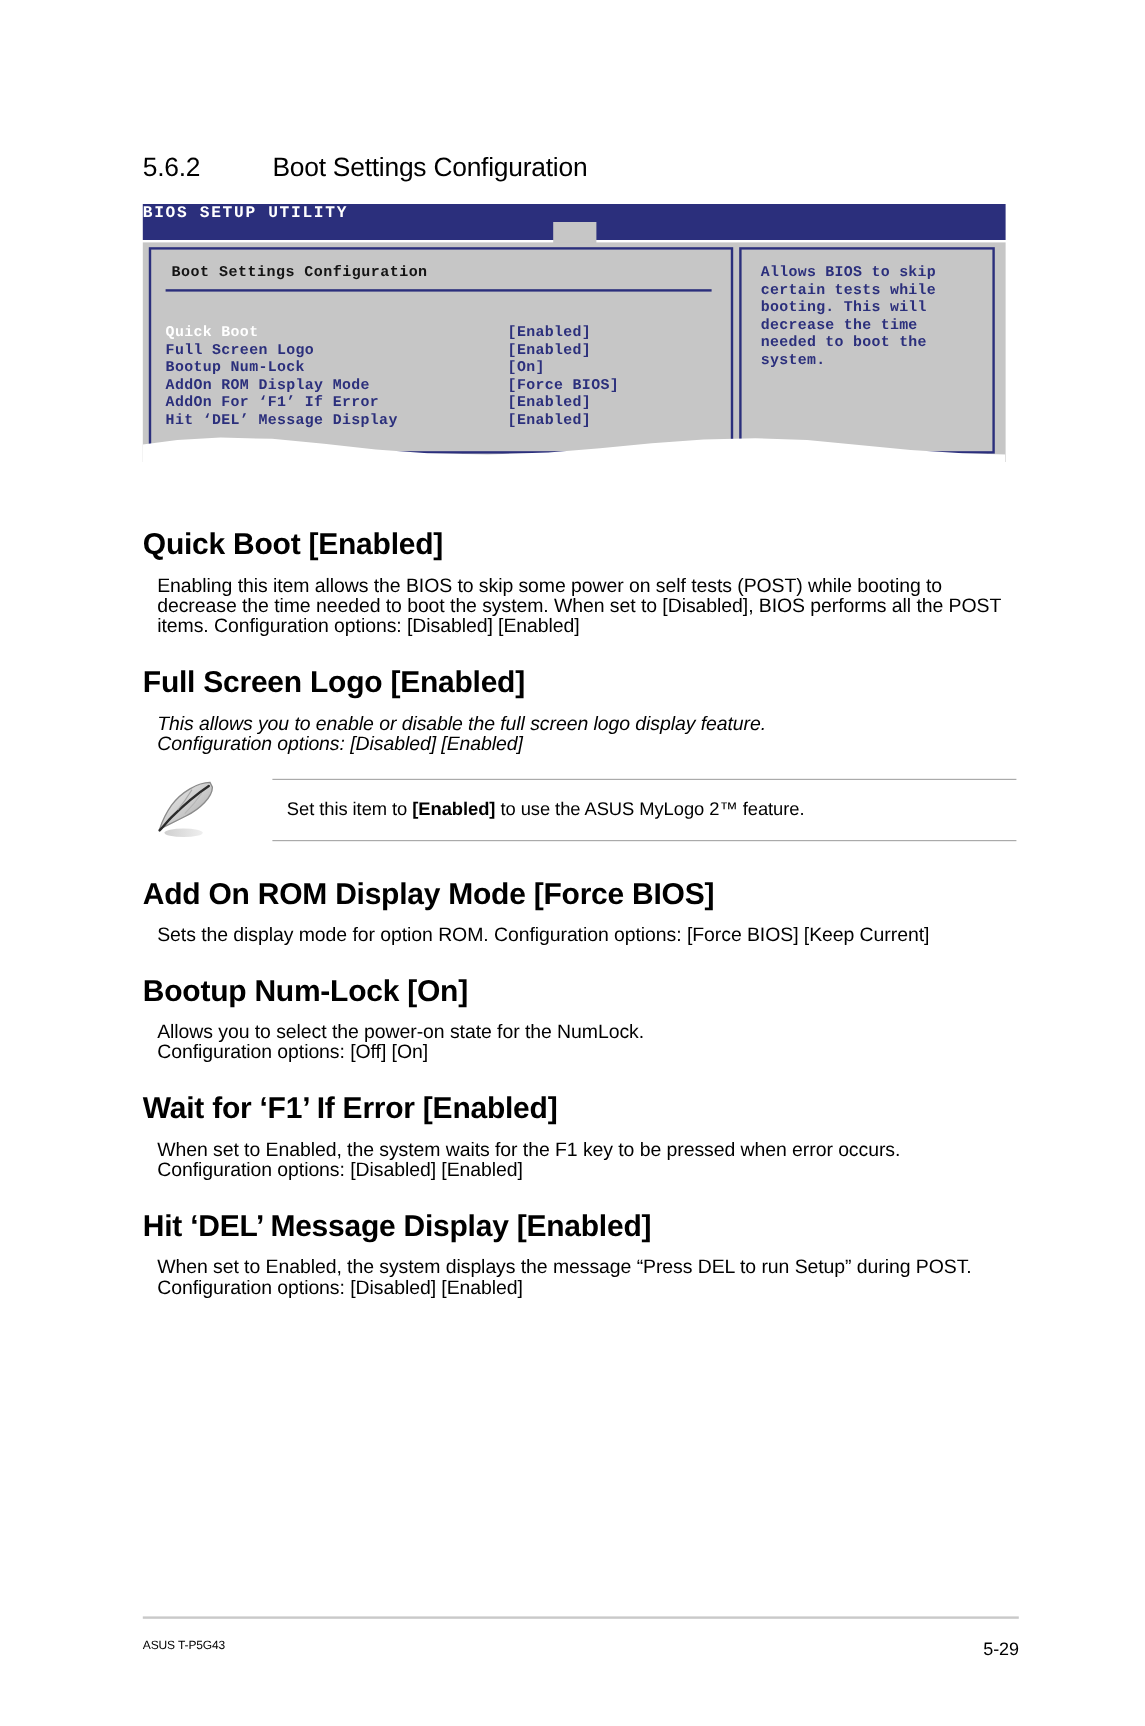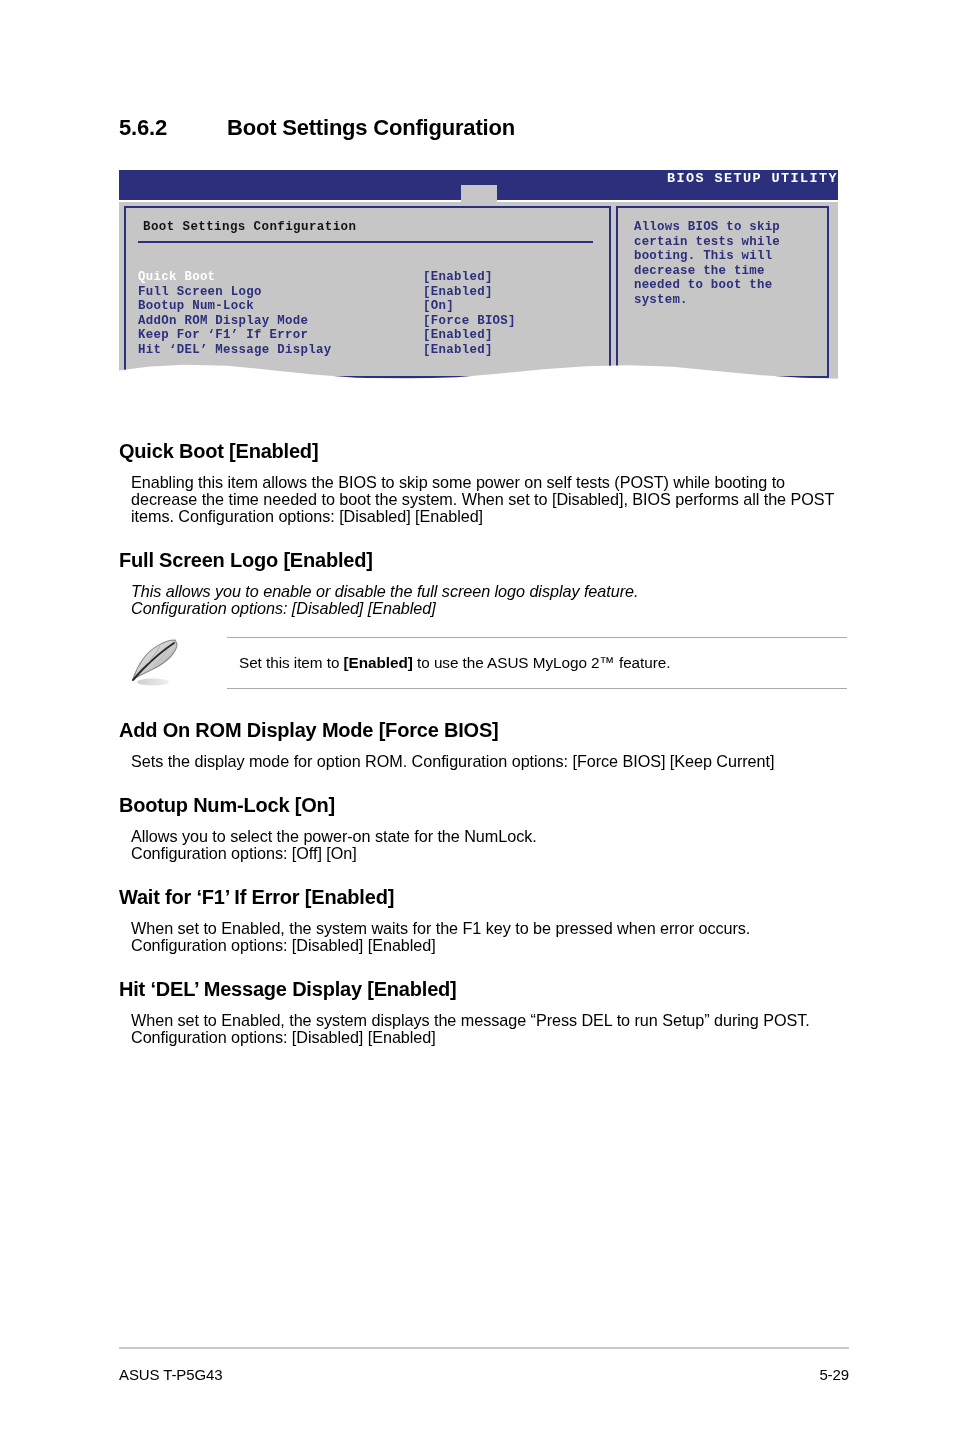--- a/index.html
+++ b/index.html
@@ -20,24 +20,24 @@
     position: absolute;
     left: 0; top: 0;
     width: 954px;
     height: 1438px;
   }
 
   
   .sec-head {
     position: absolute;
     left: 119px;
-    top: 115px;
+    top: 127px;
     width: 730px;
     font-size: 22px;
-    font-weight: bold;
+    font-weight: normal;
     letter-spacing: -0.2px;
     white-space: nowrap;
   }
   .sec-num { display: inline-block; width: 108px; }
 
   
   .bios {
     position: absolute;
     left: 119px;
     top: 170px;
@@ -49,21 +49,21 @@
     position: absolute;
     left: 0; top: 0;
     width: 719px;
     height: 30px;
     background: #2b2f7c;
   }
   .bios-title {
     position: absolute;
     top: 1px;
     width: 719px;
-    text-align: right;
+    text-align: left;
     color: #ffffff;
     font-size: 13.5px;
     font-weight: bold;
     letter-spacing: 1.4px;
   }
   .bios-tab {
     position: absolute;
     top: 15px;
     left: 50%;
     transform: translateX(-50%);
@@ -181,21 +181,21 @@
 
   
   .content {
     position: absolute;
     left: 119px;
     top: 440px;
     width: 730px;
   }
   h3.item {
     margin: 0 0 11px 0;
-    font-size: 20px;
+    font-size: 25px;
     font-weight: bold;
     letter-spacing: -0.2px;
   }
   p.para {
     margin: 0 0 24px 12px;
     font-size: 16.2px;
     line-height: 17px;
     letter-spacing: -0.05px;
   }
   p.para.tight { margin-bottom: 20px; font-style: italic; }
@@ -240,21 +240,21 @@
     left: 119px;
     top: 1347px;
     width: 730px;
     height: 2px;
     background: #c9c9c9;
   }
   .footer-left {
     position: absolute;
     left: 119px;
     top: 1366px;
-    font-size: 15px;
+    font-size: 10px;
     letter-spacing: -0.1px;
   }
   .footer-right {
     position: absolute;
     right: 105px;
     top: 1366px;
     font-size: 15px;
     letter-spacing: -0.1px;
   }
 </style>
@@ -294,21 +294,21 @@
             <span class="bios-row-label">Bootup Num-Lock</span>
             <span class="bios-row-value">[On]</span>
           </div>
 
           <div class="bios-row">
             <span class="bios-row-label">AddOn ROM Display Mode</span>
             <span class="bios-row-value">[Force BIOS]</span>
           </div>
 
           <div class="bios-row">
-            <span class="bios-row-label">Keep For ‘F1’ If Error</span>
+            <span class="bios-row-label">AddOn For ‘F1’ If Error</span>
             <span class="bios-row-value">[Enabled]</span>
           </div>
 
           <div class="bios-row">
             <span class="bios-row-label">Hit ‘DEL’ Message Display</span>
             <span class="bios-row-value">[Enabled]</span>
           </div>
 
         </div>
       </div>

